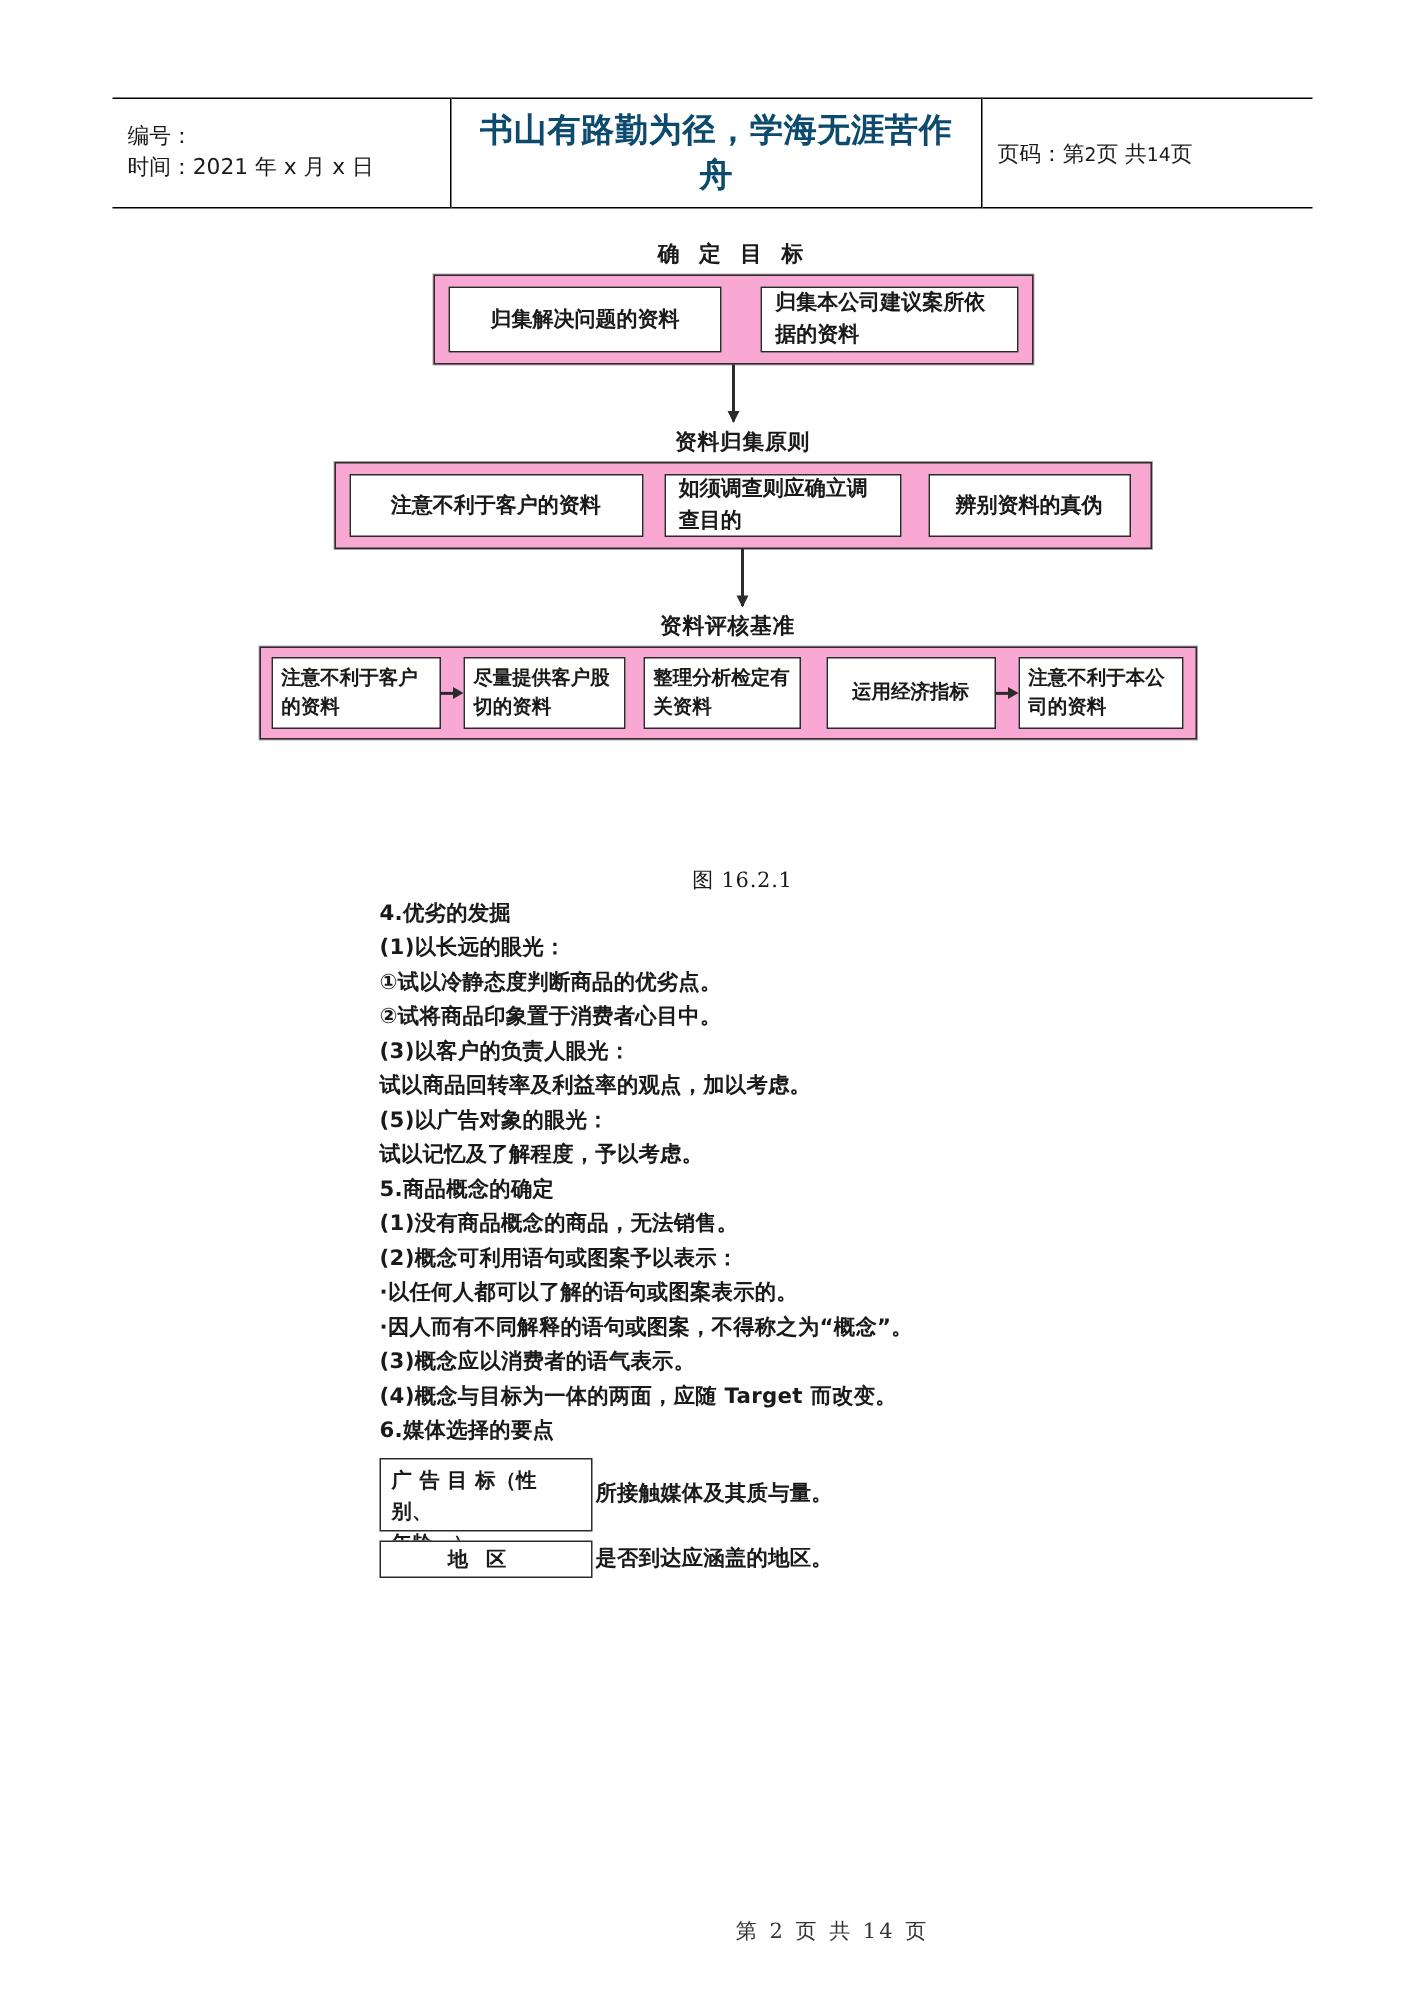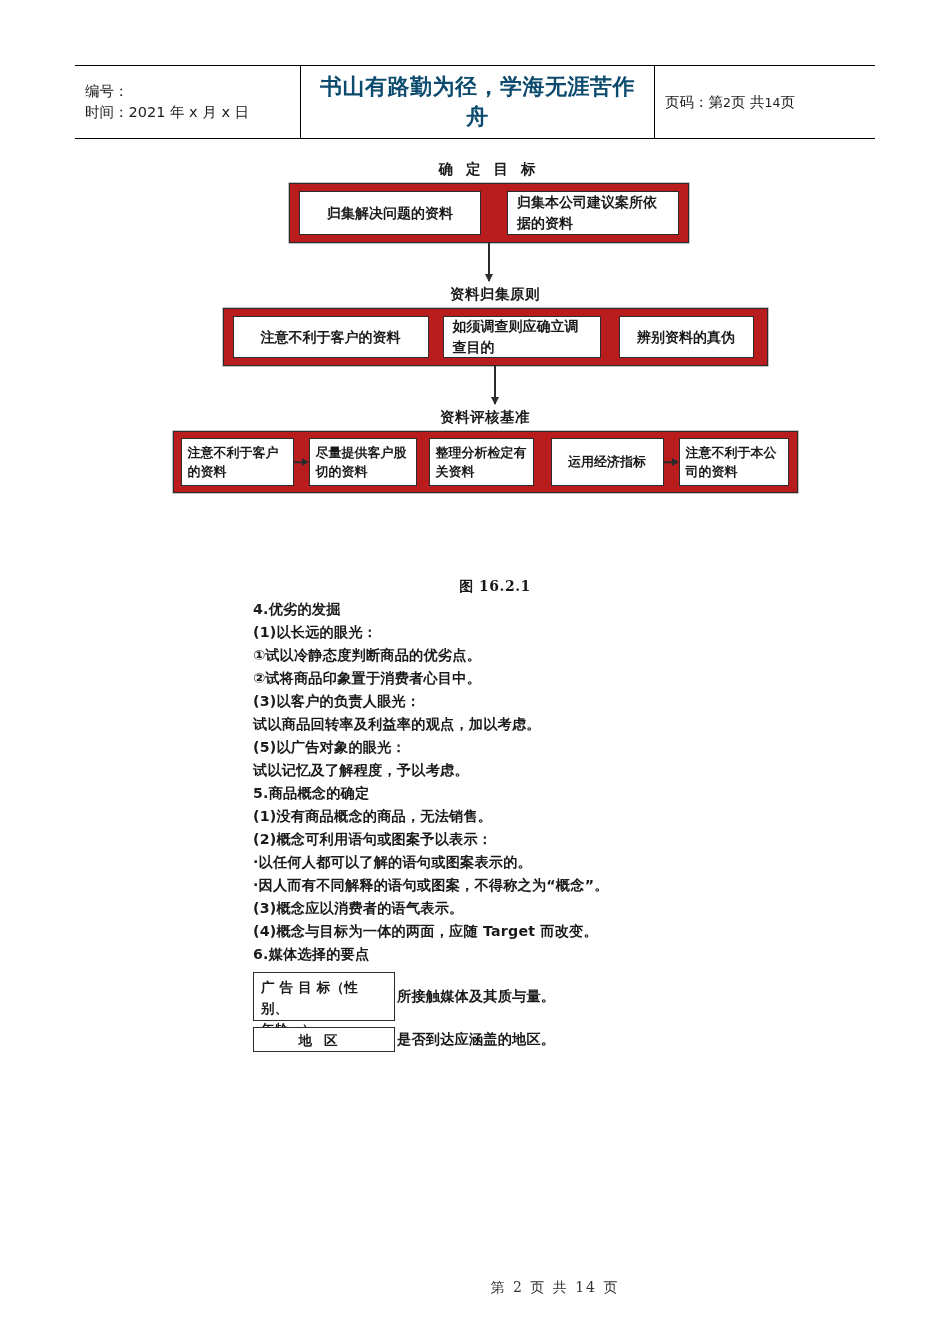--- a/index.html
+++ b/index.html
@@ -71,21 +71,21 @@
   }
   .dg-caption.tight { letter-spacing: 0.5px; }
 
   .outer-box {
     border: 1.2px solid #2b2b2b;
     box-shadow: 0 0 0 0.6px #9a9a9a;
     display: flex;
     align-items: stretch;
     padding: 7px 9px;
     box-sizing: border-box;
-    background: #b91c1c;
+    background: #f9a8d4;
   }
   .inner-box {
     border: 1.2px solid #2b2b2b;
     box-sizing: border-box;
     display: flex;
     align-items: center;
     padding: 6px 9px;
     font-size: 14px;
     font-weight: bold;
     line-height: 1.5;
@@ -172,21 +172,21 @@
   
   .fig-num {
     position: absolute;
     left: 0;
     top: 578px;
     width: 950px;
     text-align: center;
     padding-left: 40px;
     box-sizing: border-box;
     font-size: 14px;
-    font-weight: bold;
+    font-weight: normal;
     font-family: "DejaVu Serif", "Liberation Serif", serif;
     letter-spacing: 0.5px;
   }
 
   
   .body-text {
     position: absolute;
     left: 253px;
     top: 598px;
     width: 520px;

